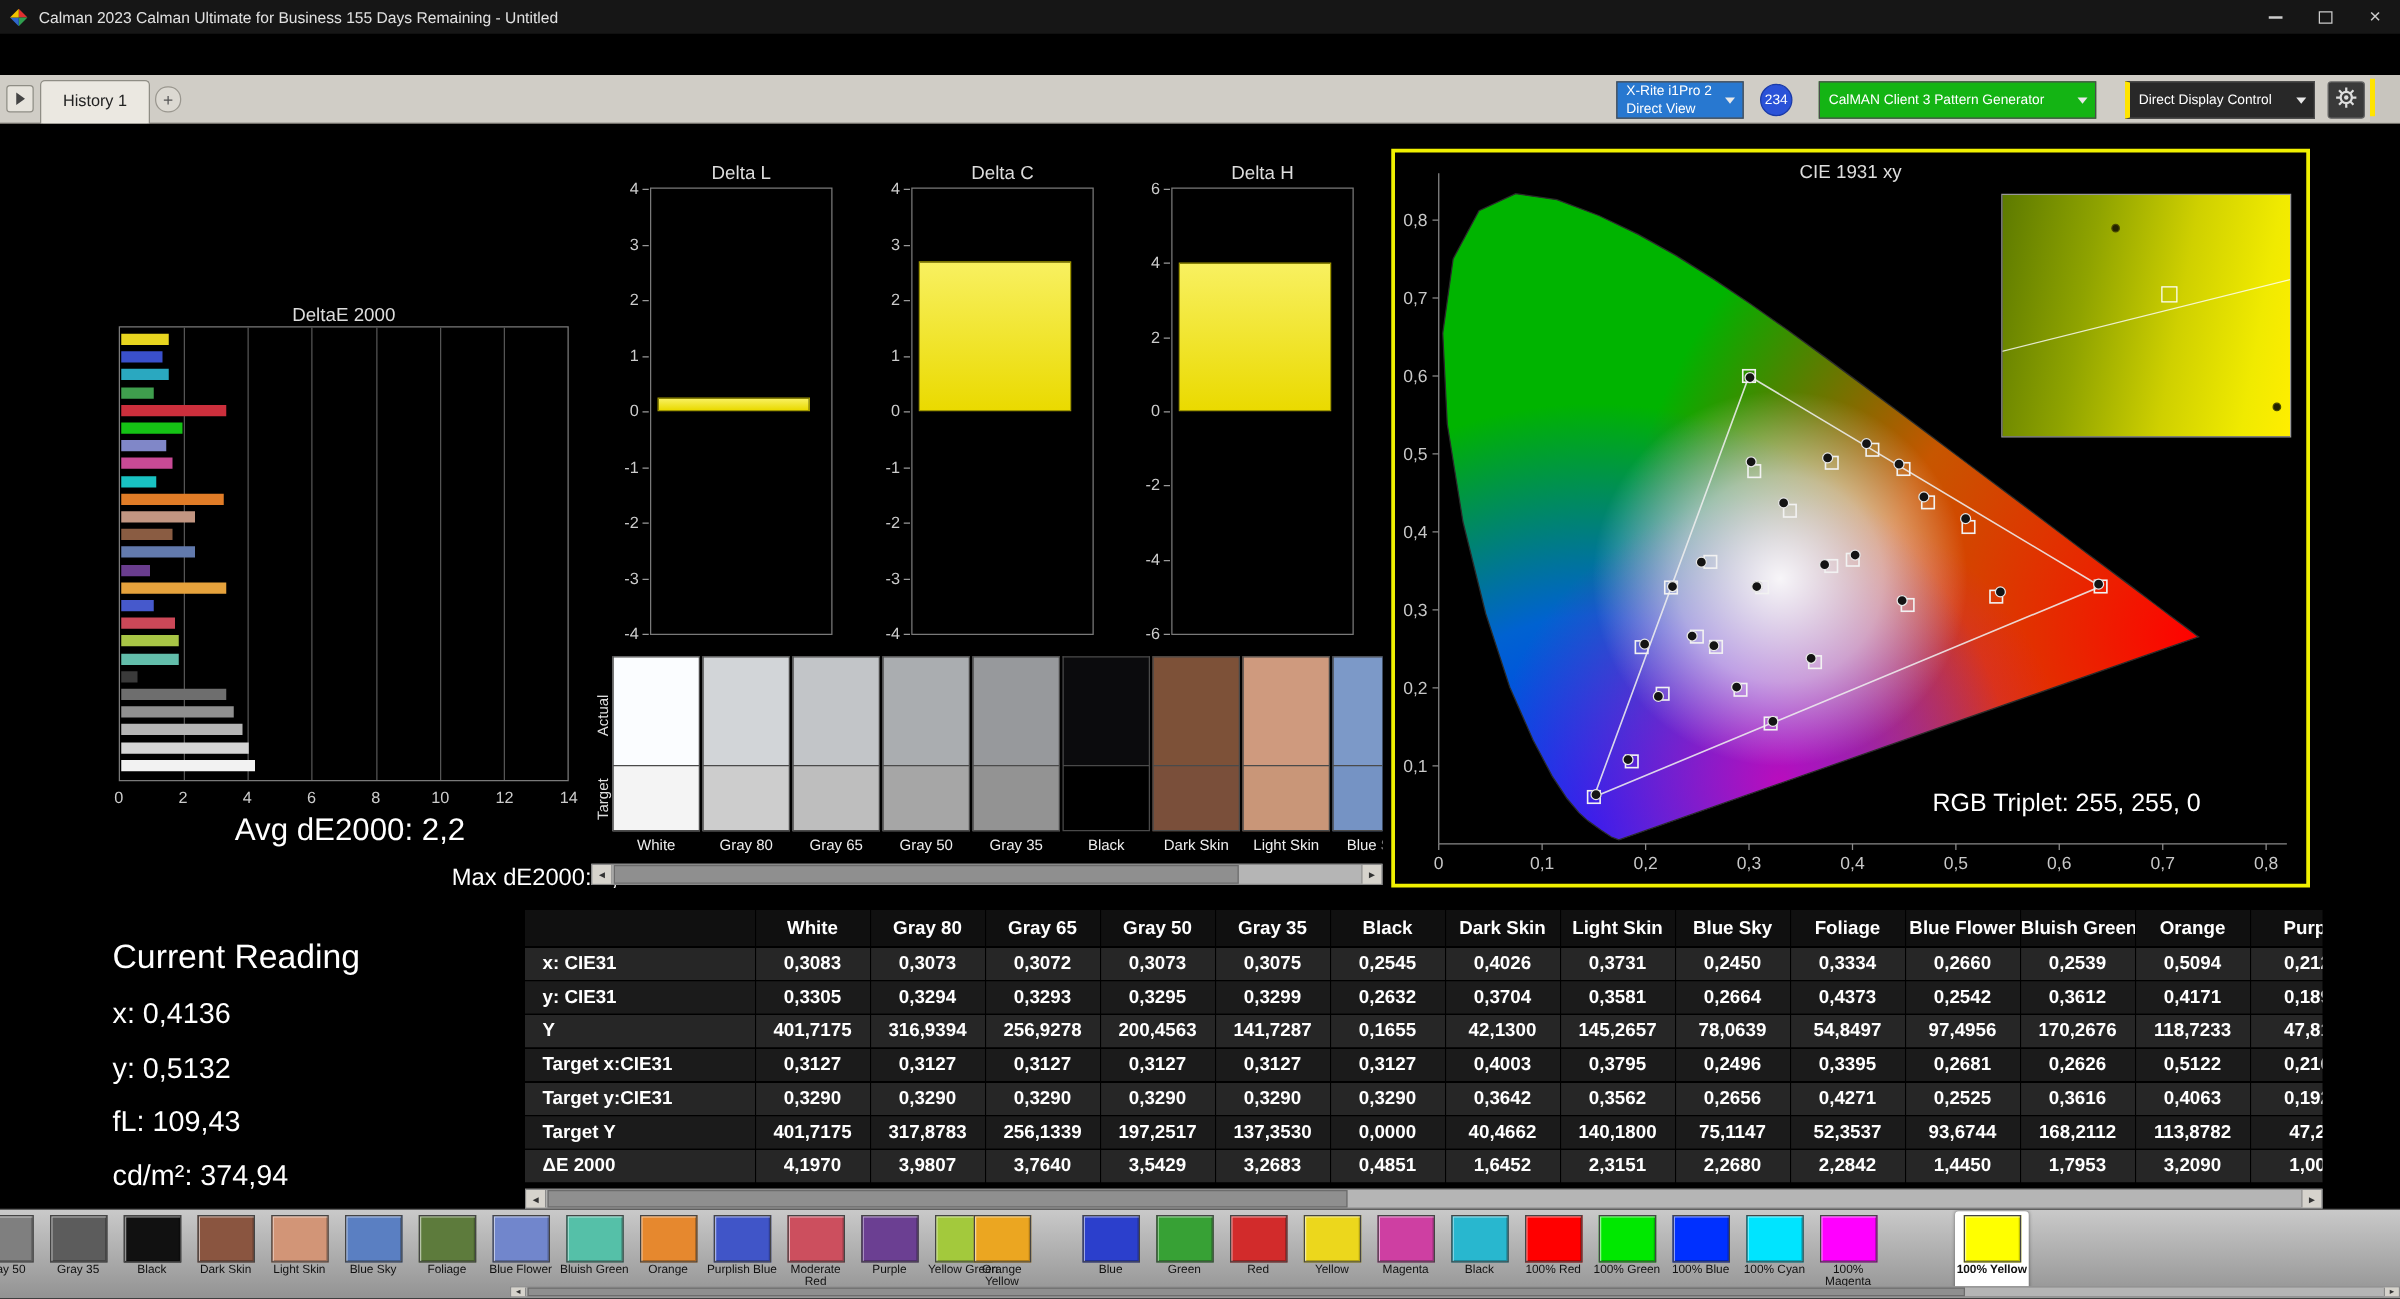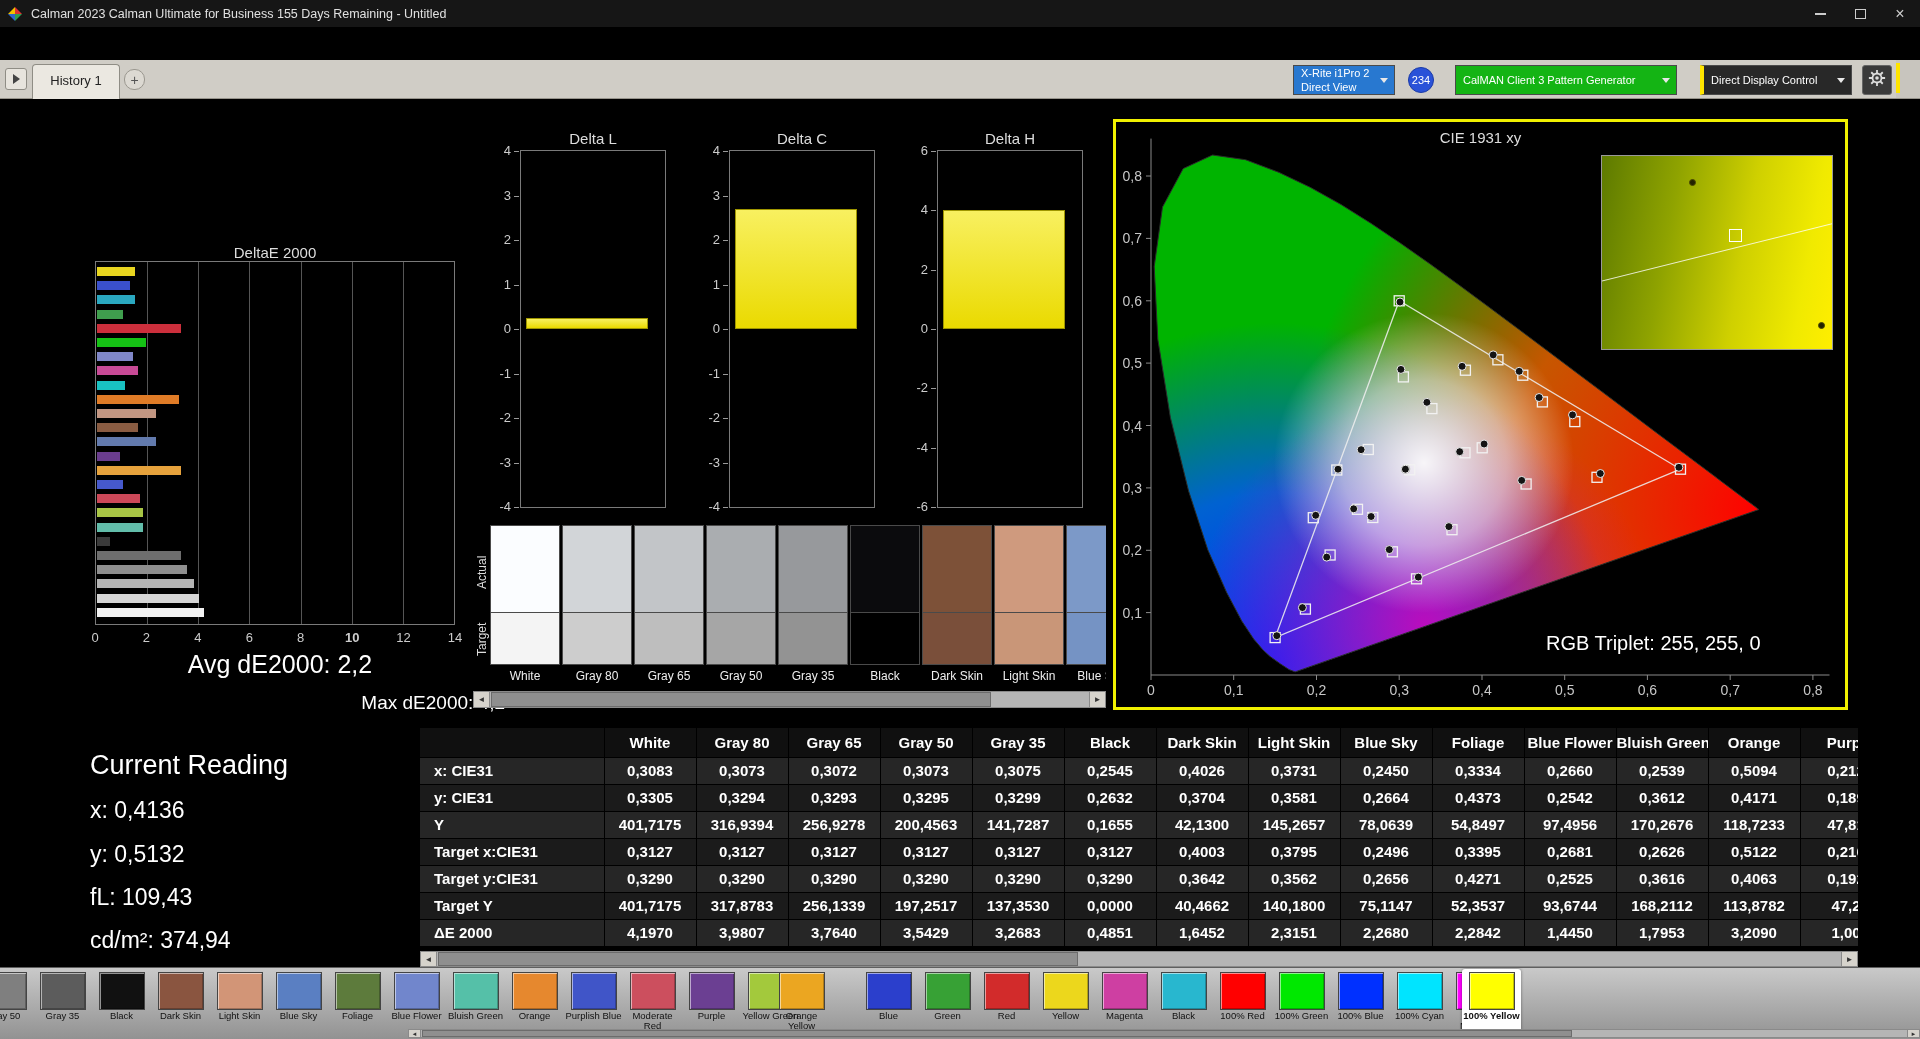--- a/index.html
+++ b/index.html
@@ -223,21 +223,21 @@
       <div class="de-bar" style="top: 317.4px; width: 27.1429%; background: rgb(181, 181, 181);"></div>
       <div class="de-bar" style="top: 331.6px; width: 28.5714%; background: rgb(213, 213, 213);"></div>
       <div class="de-bar" style="top: 345.8px; width: 30%; background: rgb(242, 242, 242);"></div>
     </div>
   <div id="deltae-xlabels">
       <span class="de-xlab" style="left: 0%;">0</span>
       <span class="de-xlab" style="left: 14.2857%;">2</span>
       <span class="de-xlab" style="left: 28.5714%;">4</span>
       <span class="de-xlab" style="left: 42.8571%;">6</span>
       <span class="de-xlab" style="left: 57.1429%;">8</span>
-      <span class="de-xlab" style="left: 71.4286%; font-weight: bold;">10</span>
+      <span class="de-xlab" style="left: 71.4286%;">10</span>
       <span class="de-xlab" style="left: 85.7143%;">12</span>
       <span class="de-xlab" style="left: 100%;">14</span>
     </div>
   <div id="avg-label">Avg dE2000: 2,2</div>
   <div id="max-label">Max dE2000: 4,2</div>
   <div id="cur-heading">Current Reading</div>
   <div class="cur-line" style="top:797px;">x: 0,4136</div>
   <div class="cur-line" style="top:841px;">y: 0,5132</div>
   <div class="cur-line" style="top:884px;">fL: 109,43</div>
   <div class="cur-line" style="top:927px;">cd/m²: 374,94</div>
@@ -749,21 +749,21 @@
           <div class="pal-label">100% Blue</div>
         </div>
         <div class="pal-cell" style="left: 1390px;">
           <div class="pal-sw" style="background: rgb(0, 228, 255);"></div>
           <div class="pal-label">100% Cyan</div>
         </div>
         <div class="pal-cell" style="left: 1449px;">
           <div class="pal-sw" style="background: rgb(255, 0, 255);"></div>
           <div class="pal-label">100% Magenta</div>
         </div>
-        <div class="pal-cell selected" style="left: 1462px;">
+        <div class="pal-cell selected" style="left: 1564px;">
           <div class="pal-sw" style="background: rgb(255, 255, 0);"></div>
           <div class="pal-label">100% Yellow</div>
         </div>
       </div>
 
   </div>
   <div class="scrollbar" id="bottom-scroll">
       <div class="sb-arrow">◄</div>
       <div class="sb-thumb" style="left: 13px; width: 1150px;"></div>
       <div class="sb-arrow right">►</div>

